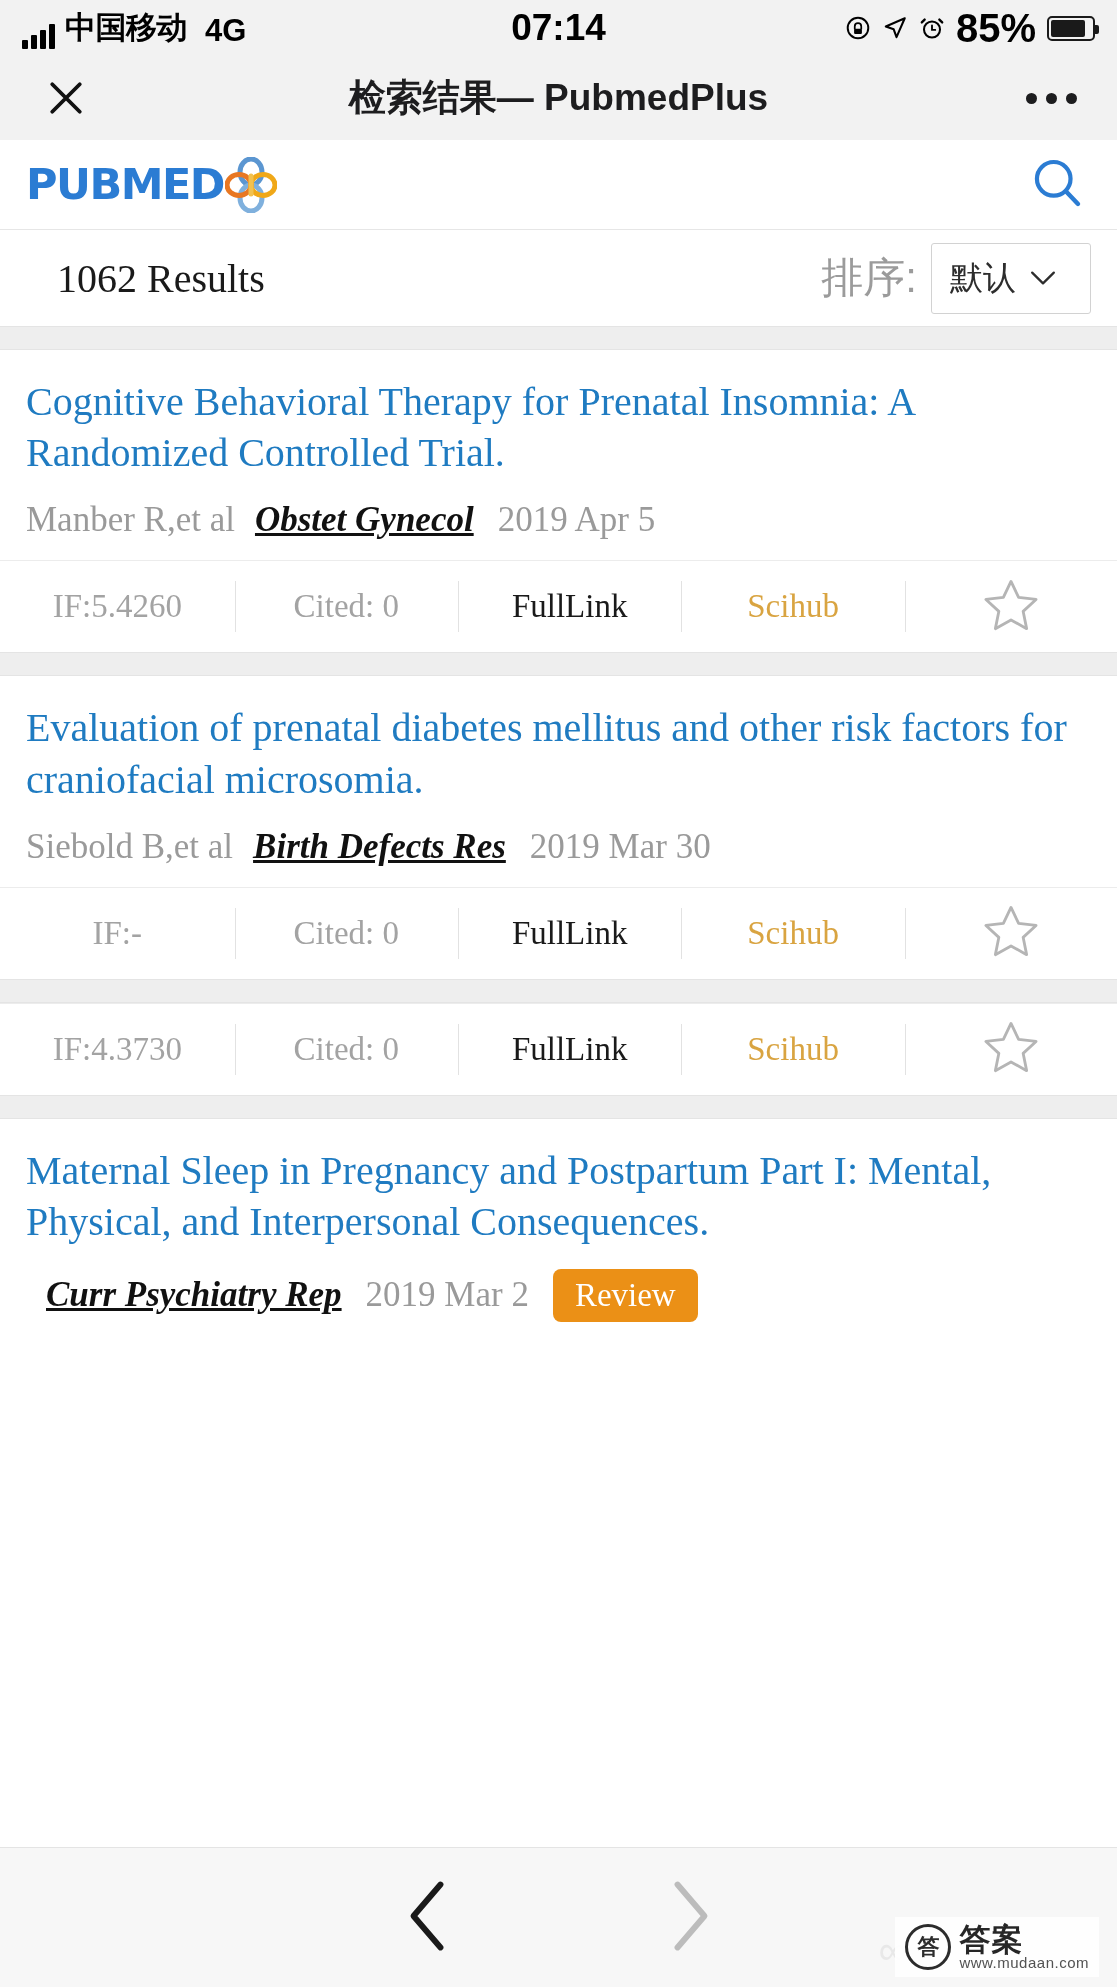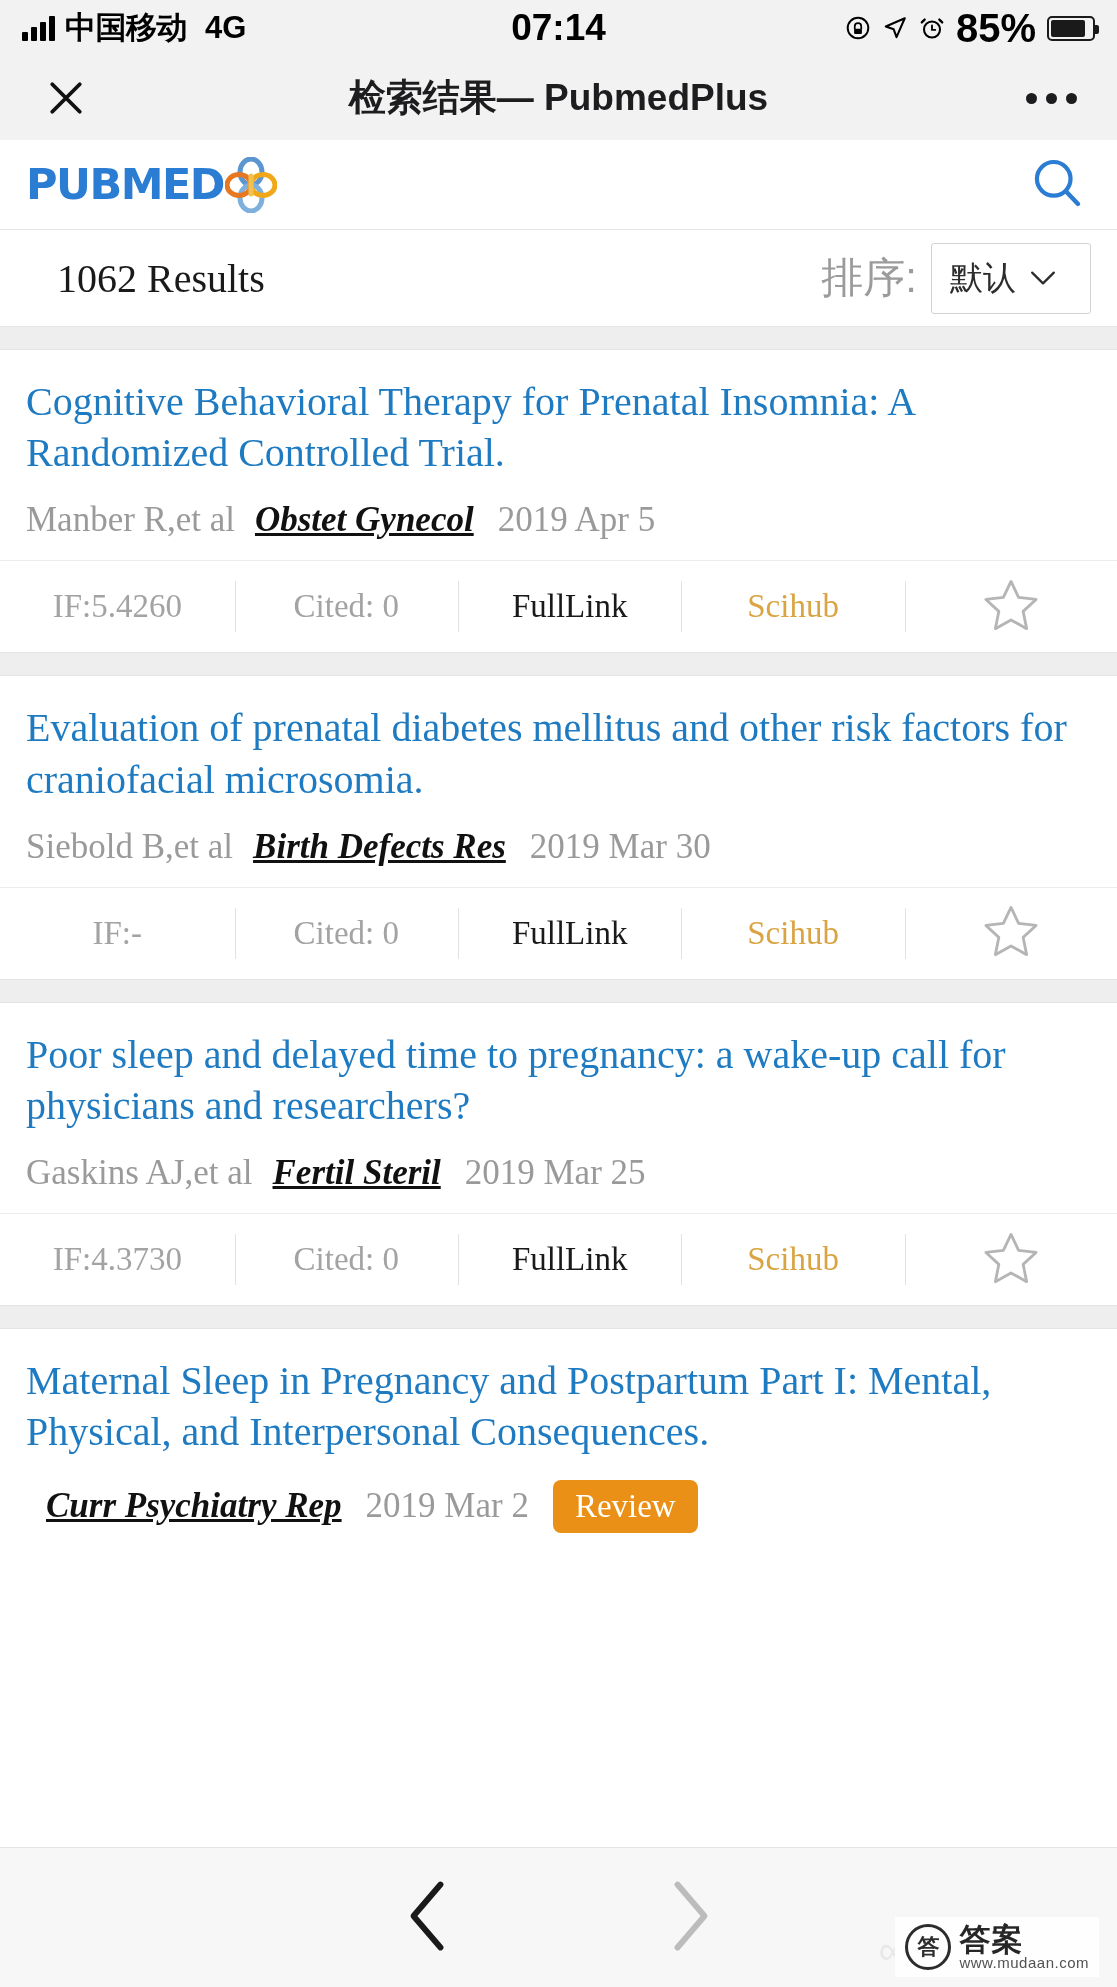--- a/index.html
+++ b/index.html
@@ -22,21 +22,21 @@
   
   .status-bar {
     height: 56px;
     background: #f2f2f2;
     display: flex;
     align-items: center;
     padding: 0 22px;
     font-family: "Liberation Sans", sans-serif;
     flex: 0 0 auto;
   }
-  .status-left { display: flex; align-items: center; gap: 10px; }
+  .status-left { display: flex; align-items: flex-end; gap: 10px; }
   .signal-bars { display: flex; align-items: flex-end; gap: 3px; height: 26px; }
   .signal-bars i { width: 6px; background: #000; border-radius: 1px; display:block; }
   .signal-bars i:nth-child(1){ height: 9px; }
   .signal-bars i:nth-child(2){ height: 14px; }
   .signal-bars i:nth-child(3){ height: 19px; }
   .signal-bars i:nth-child(4){ height: 25px; }
   .carrier { font-size: 31px; font-weight: 700; color: #000; letter-spacing:-0.5px;}
   .nettype { font-size: 31px; font-weight: 700; color: #000; margin-left: 8px; }
   .status-center {
     position: absolute; left: 0; right: 0; text-align: center;
@@ -372,28 +372,20 @@
         <div class="act fav">
           <svg width="62" height="60" viewBox="0 0 24 23">
             <path d="M12 1.6l2.95 6.2 6.75.78-5 4.6 1.35 6.7L12 16.5l-6.05 3.38L7.3 13.18l-5-4.6 6.75-.78L12 1.6z" fill="none" stroke="#b5b5b5" stroke-width="1.1" stroke-linejoin="round"></path>
           </svg>
         </div>
       </div>
     </div>
 
     <div class="gap"></div>
     <div class="card">
-      <div class="card-body">
-        <div class="art-title">Poor sleep and delayed time to pregnancy: a wake-up call for physicians and researchers?</div>
-        <div class="meta-row">
-          <span class="meta-authors">Gaskins AJ,et al</span>
-          <span class="meta-journal">Fertil Steril</span>
-          <span class="meta-date">2019 Mar 25</span>
-        </div>
-      </div>
       <div class="action-bar">
         <div class="act if">IF:4.3730</div>
         <div class="act cited">Cited: 0</div>
         <div class="act full">FullLink</div>
         <div class="act scihub">Scihub</div>
         <div class="act fav">
           <svg width="62" height="60" viewBox="0 0 24 23">
             <path d="M12 1.6l2.95 6.2 6.75.78-5 4.6 1.35 6.7L12 16.5l-6.05 3.38L7.3 13.18l-5-4.6 6.75-.78L12 1.6z" fill="none" stroke="#b5b5b5" stroke-width="1.1" stroke-linejoin="round"></path>
           </svg>
         </div>

